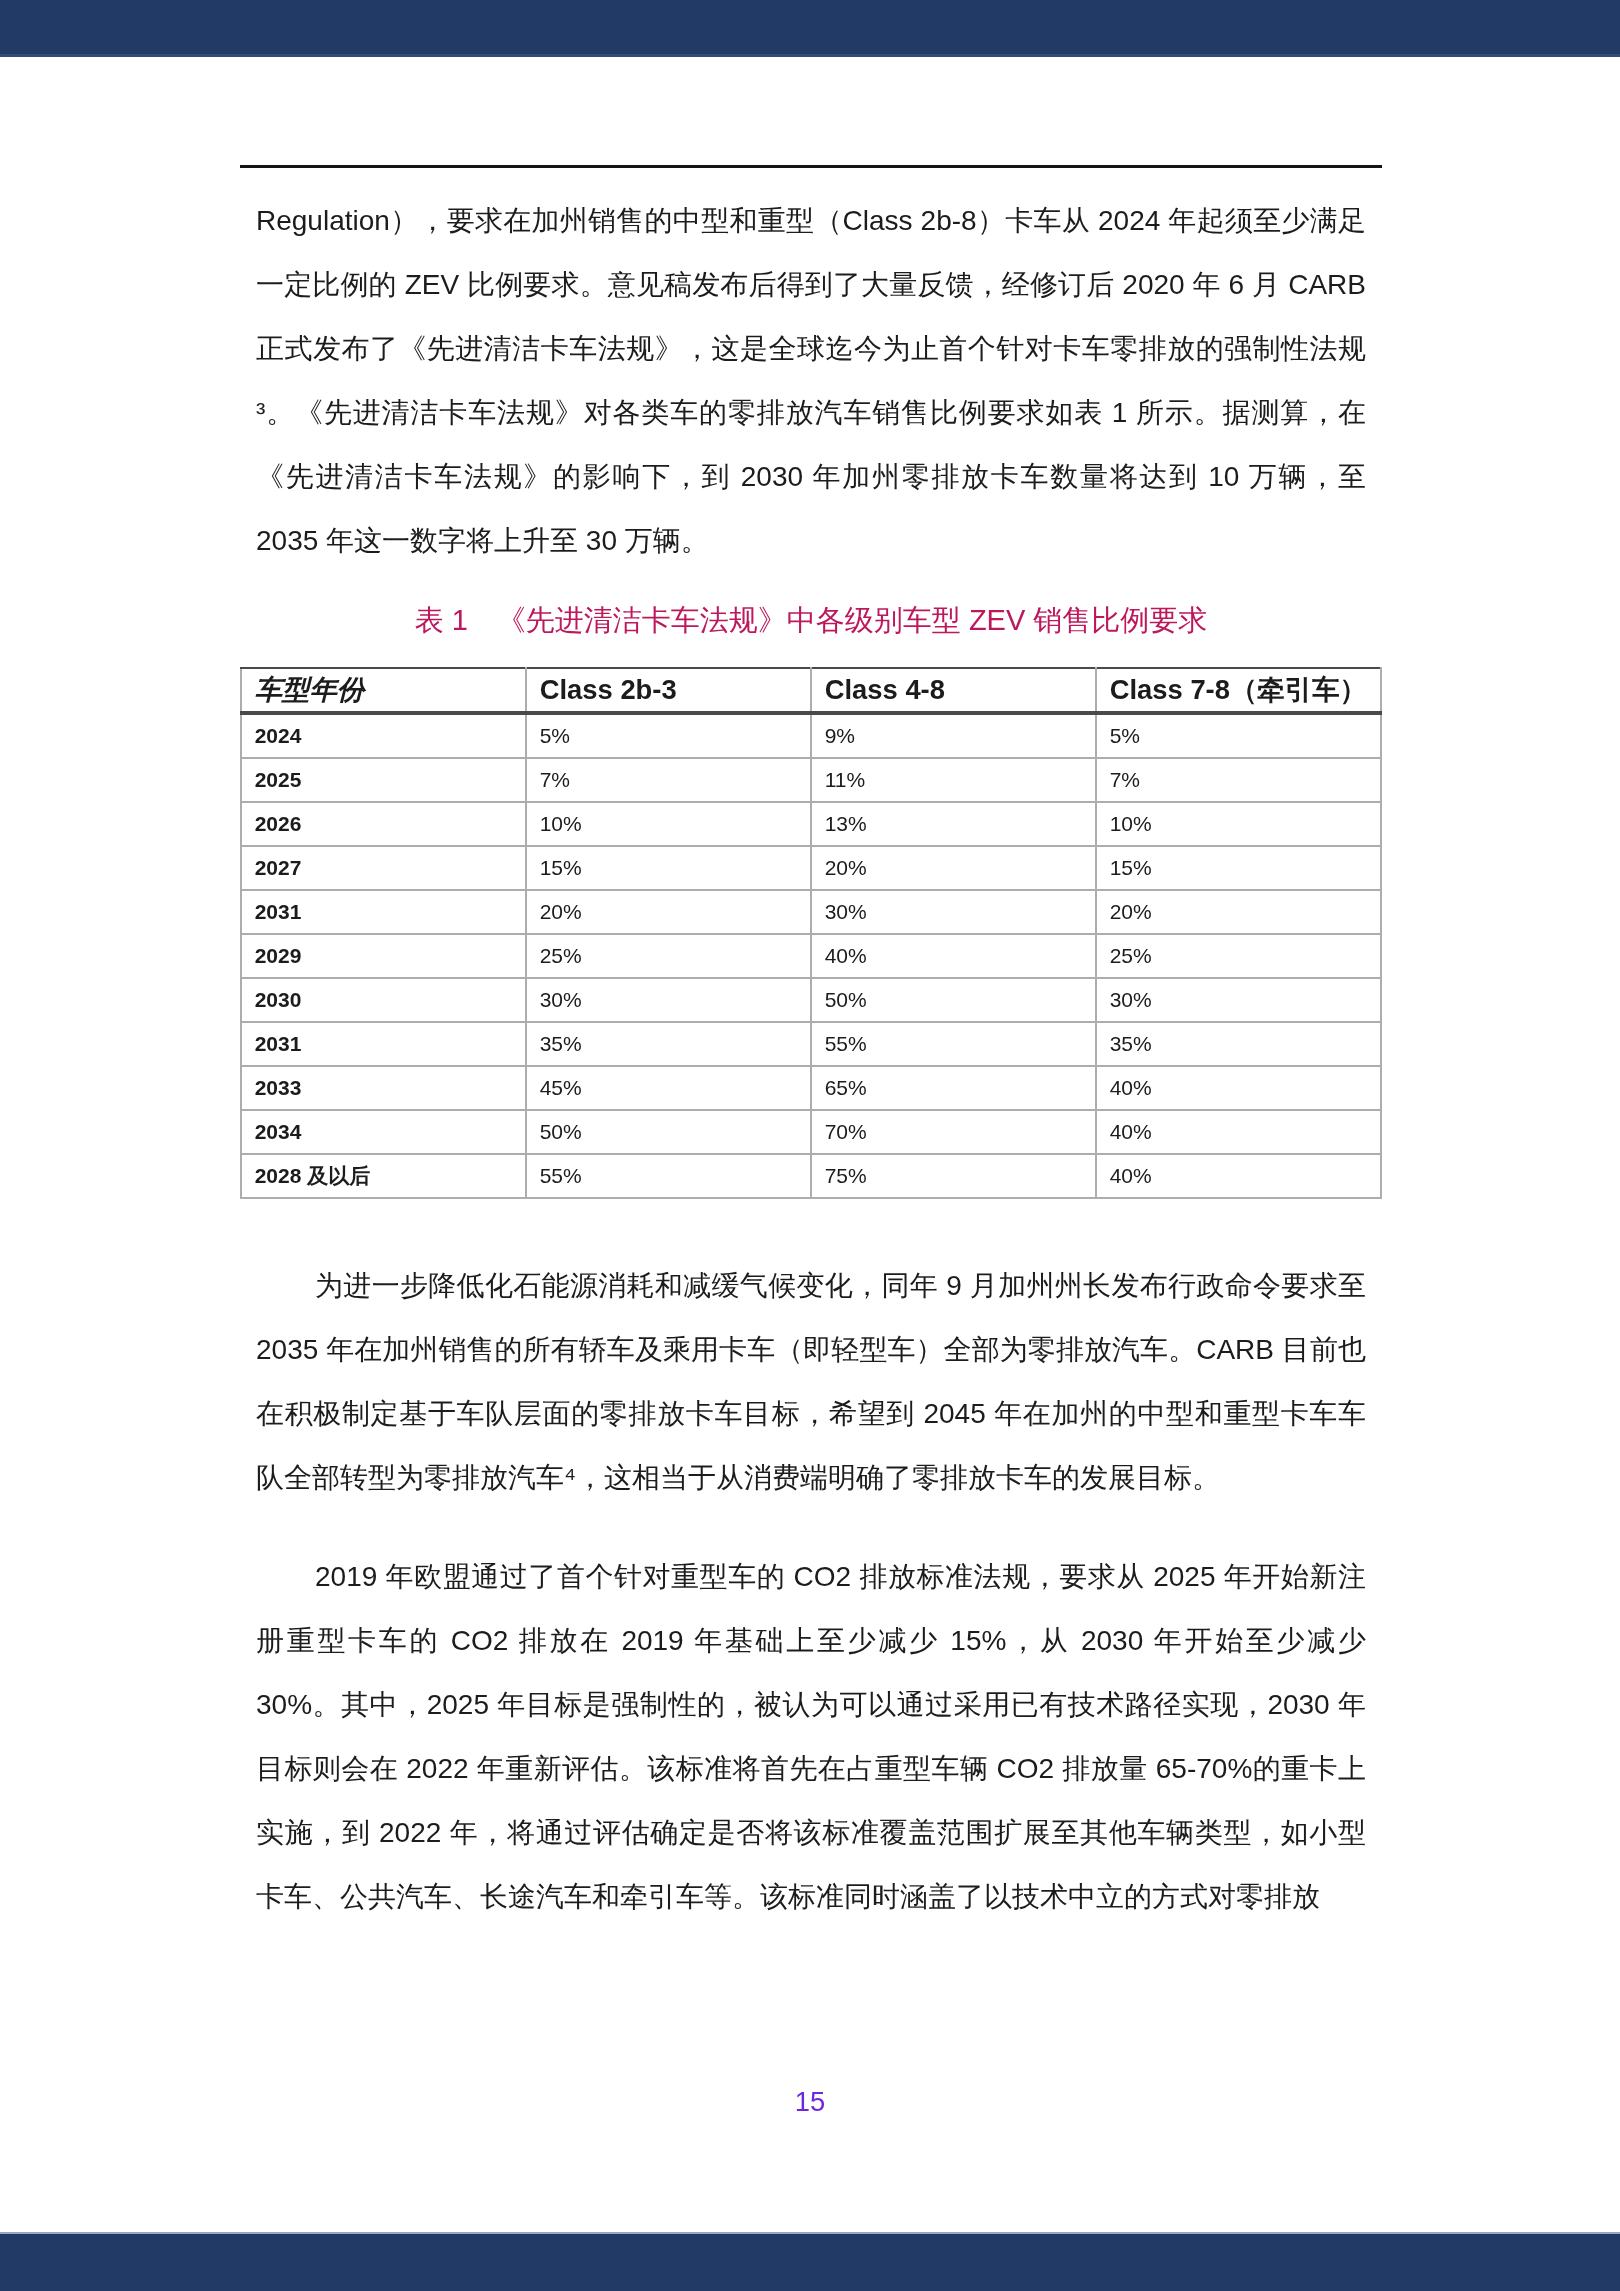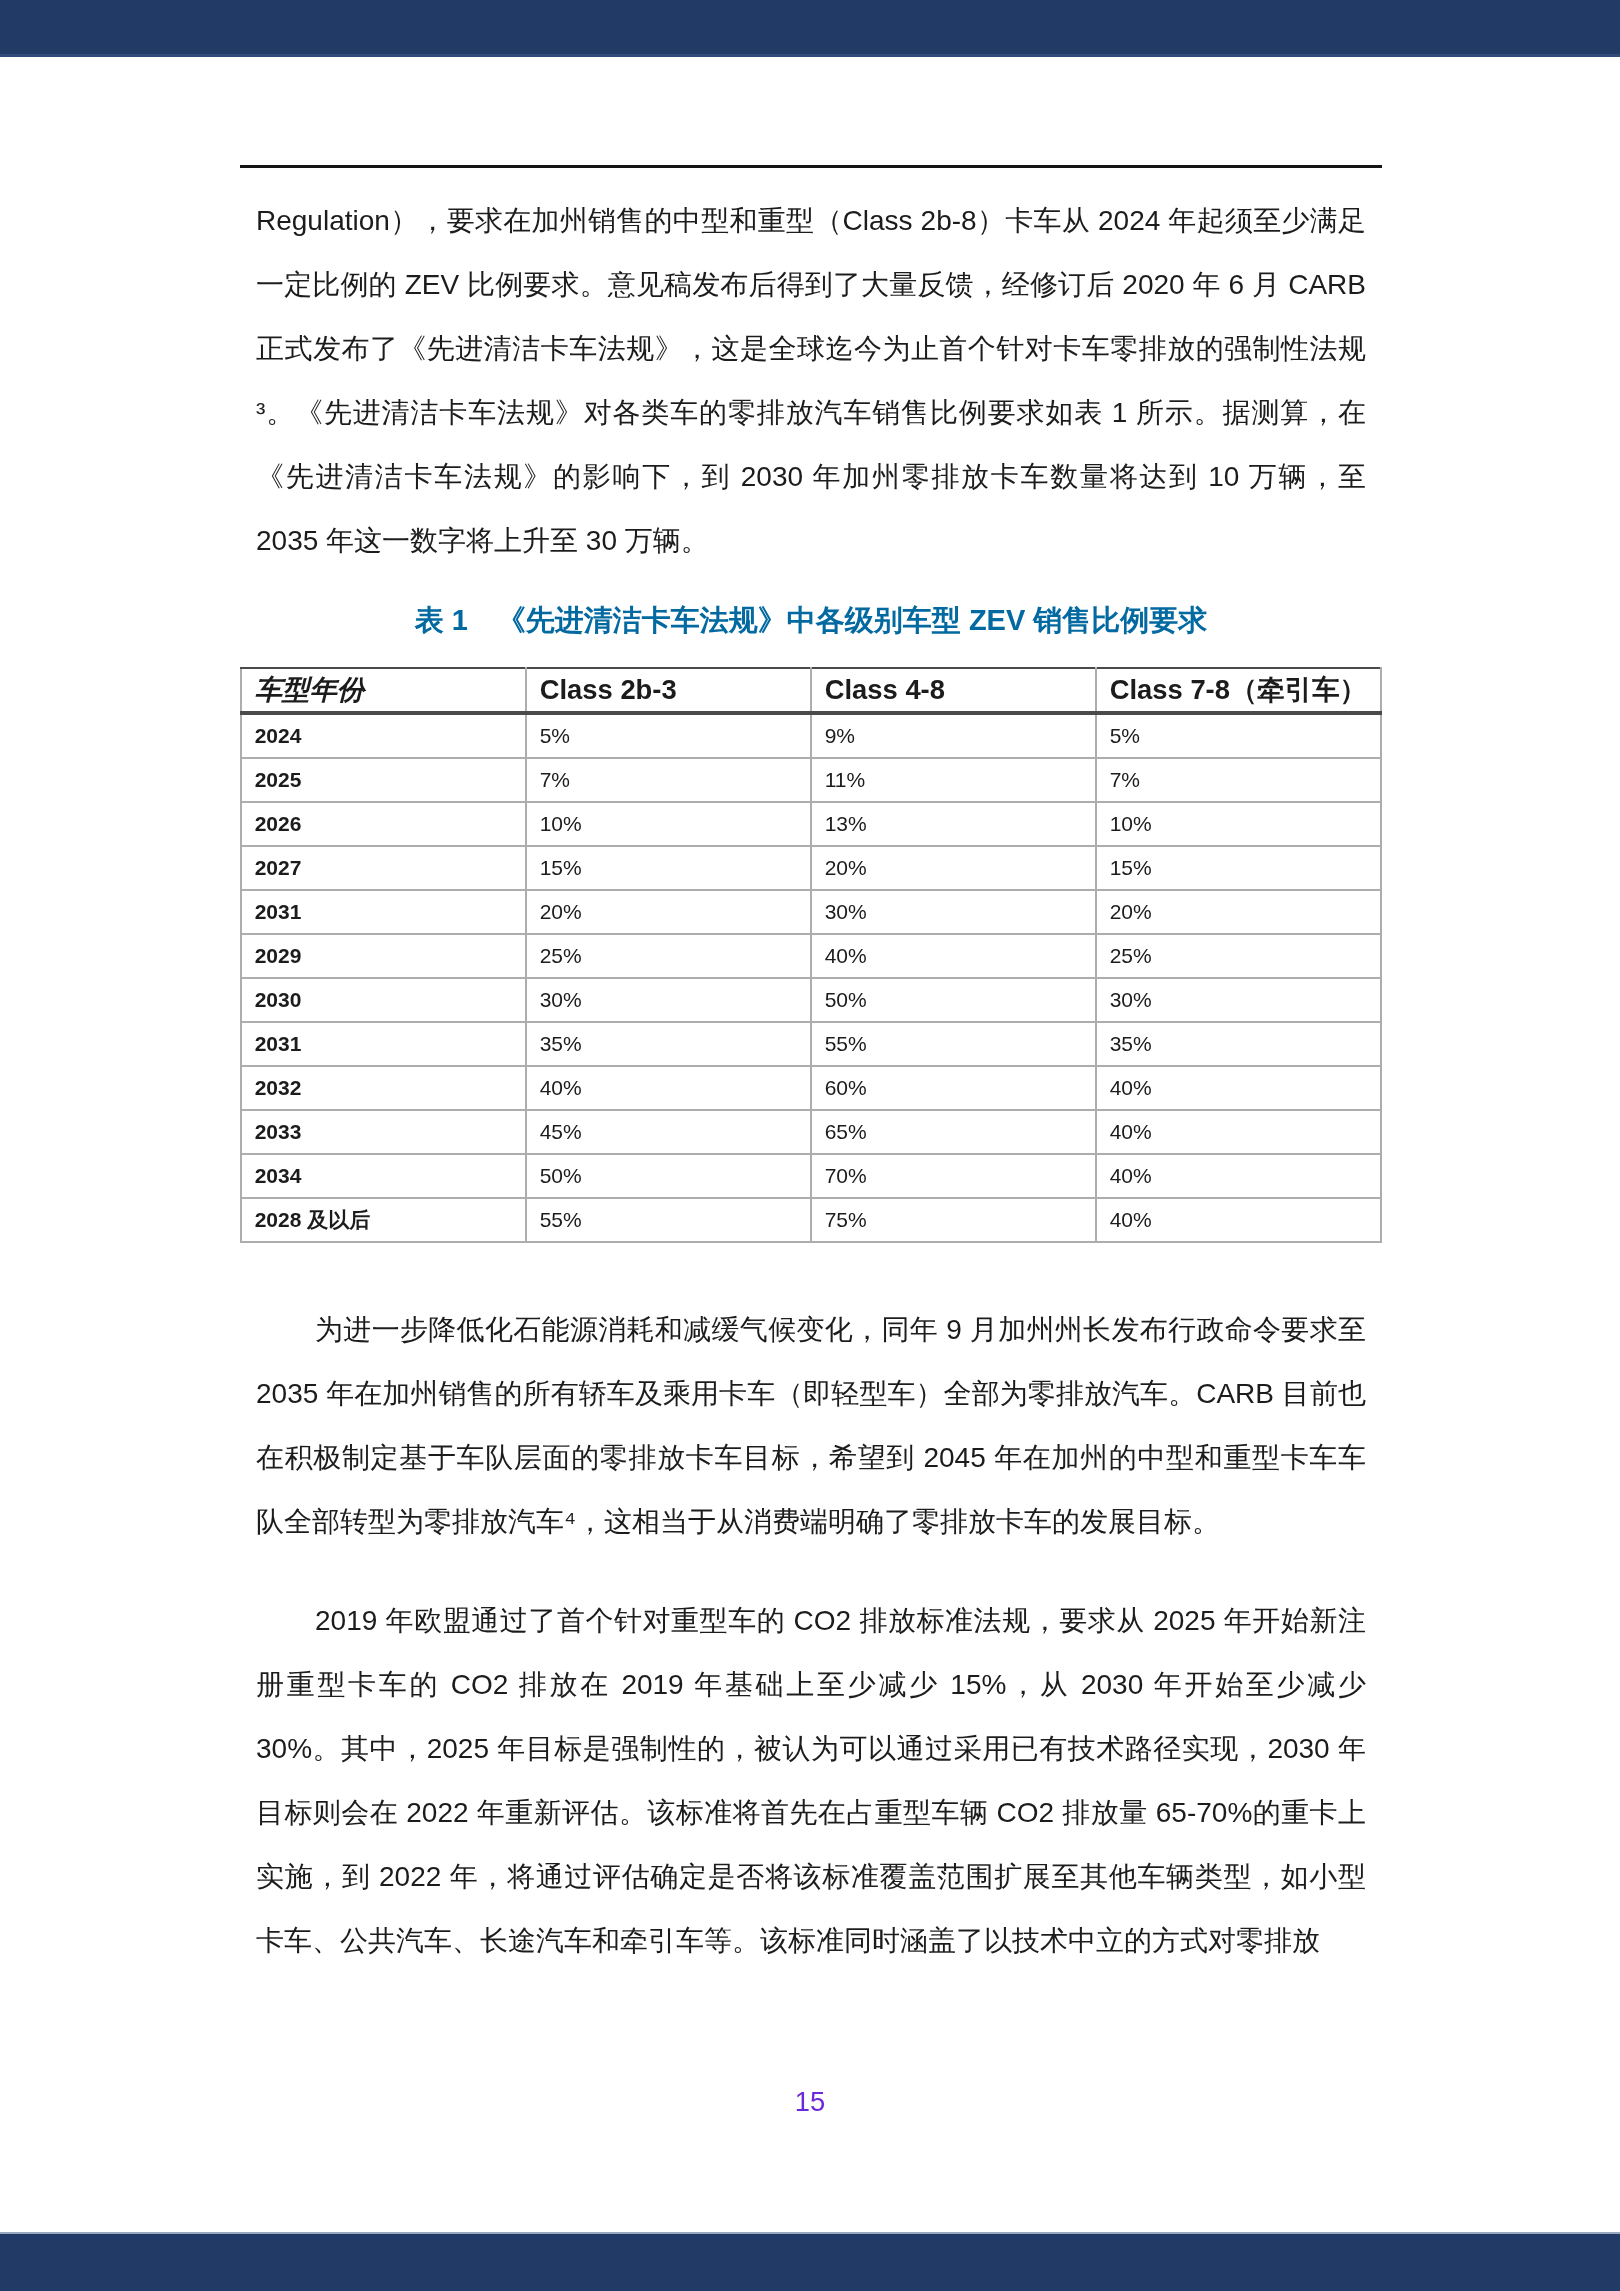--- a/index.html
+++ b/index.html
@@ -21,21 +21,21 @@
   }
   .rule{height:0;border-top:3.9px solid #141414;}
   .para{
     font-size:28px;line-height:64px;text-align:justify;margin:16px;
   }
   .p1{margin-top:20.6px;}
   .p2{margin-top:55px;text-indent:59px;}
   .p3{margin-top:35px;text-indent:59px;}
   .table-title{
     margin-top:26.5px;text-align:center;
-    color:#0369a1;font-weight:700;font-size:29px;line-height:43px;
+    color:#be185d;font-weight:400;font-size:29px;line-height:43px;
   }
   table.zev{
     width:100%;margin-top:24.5px;border-collapse:collapse;table-layout:fixed;border-radius:31px;
   }
   table.zev col{width:25%;}
   table.zev th,table.zev td{
     border:2px solid #adadad;height:42px;line-height:42px;
     padding:0 3.9px 0 12.7px;text-align:left;vertical-align:middle;
     overflow:hidden;white-space:nowrap;
   }
@@ -124,26 +124,20 @@
           <td>50%</td>
           <td>30%</td>
         </tr>
         <tr>
           <td class="year">2031</td>
           <td>35%</td>
           <td>55%</td>
           <td>35%</td>
         </tr>
         <tr>
-          <td class="year">2032</td>
-          <td>40%</td>
-          <td>60%</td>
-          <td>40%</td>
-        </tr>
-        <tr>
           <td class="year">2033</td>
           <td>45%</td>
           <td>65%</td>
           <td>40%</td>
         </tr>
         <tr>
           <td class="year">2034</td>
           <td>50%</td>
           <td>70%</td>
           <td>40%</td>

